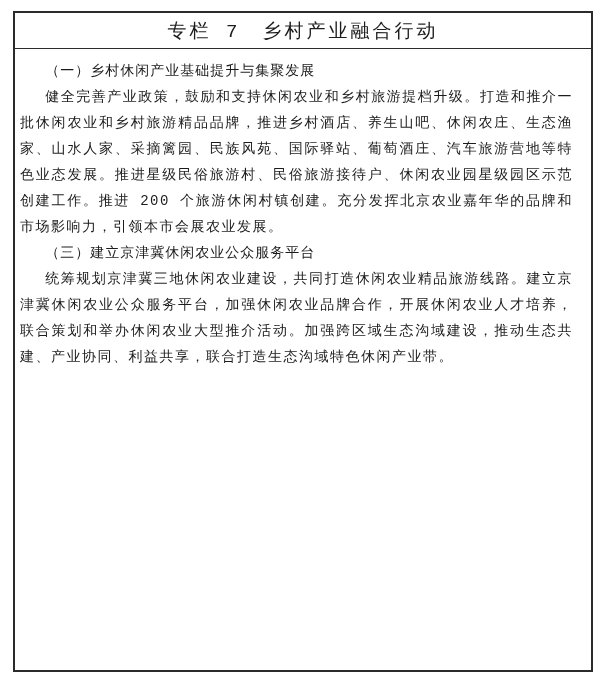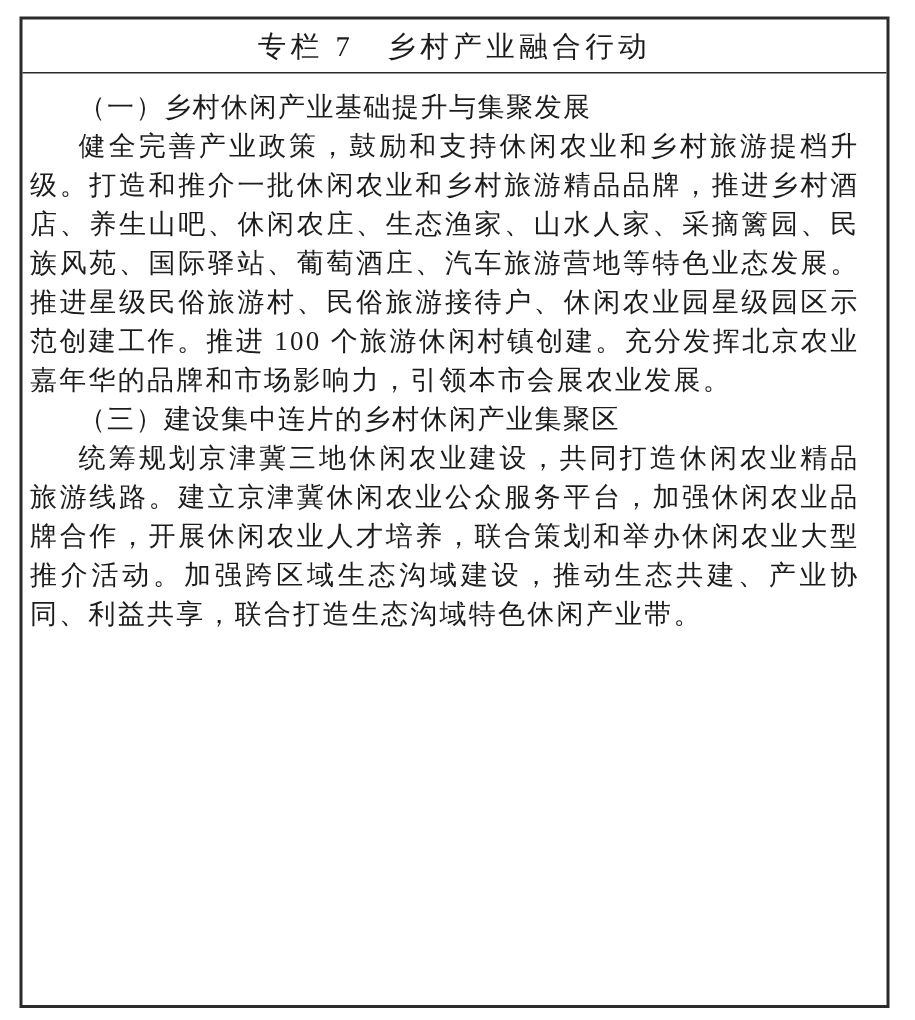--- a/index.html
+++ b/index.html
@@ -5,21 +5,21 @@
   html, body {
     margin: 0;
     padding: 0;
     background: #ffffff;
   }
   .page {
     position: relative;
     width: 610px;
     height: 680px;
     background: #ffffff;
-    font-family: Liberation Serif, serif;
+    font-family: Liberation Mono, monospace;
     color: #1c1c1c;
     overflow: hidden;
   }
   .panel {
     position: absolute;
     left: 13px;
     top: 11px;
     width: 580px;
     height: 661px;
     box-sizing: border-box;
@@ -33,21 +33,21 @@
     display: flex;
     align-items: center;
     justify-content: center;
     font-size: 19px;
     font-weight: 500;
     letter-spacing: 3px;
     white-space: pre;
   }
   .panel-body {
     padding: 9px 18px 0 5px;
-    font-size: 18px;
+    font-size: 14px;
     line-height: 26px;
     text-align: justify;
     text-justify: inter-ideograph;
     letter-spacing: 1.5px;
   }
   .panel-body p {
     margin: 0;
     text-indent: 1.8em;
   }
   .panel-body p.section-heading {
@@ -55,18 +55,18 @@
   }
 </style>
 </head>
 <body>
 
 <div class="page">
   <div class="panel">
     <div class="panel-title">专栏 7　乡村产业融合行动</div>
     <div class="panel-body">
       <p class="section-heading">（一）乡村休闲产业基础提升与集聚发展</p>
-      <p class="section-paragraph">健全完善产业政策，鼓励和支持休闲农业和乡村旅游提档升级。打造和推介一批休闲农业和乡村旅游精品品牌，推进乡村酒店、养生山吧、休闲农庄、生态渔家、山水人家、采摘篱园、民族风苑、国际驿站、葡萄酒庄、汽车旅游营地等特色业态发展。推进星级民俗旅游村、民俗旅游接待户、休闲农业园星级园区示范创建工作。推进 100 个旅游休闲村镇创建。充分发挥北京农业嘉年华的品牌和市场影响力，引领本市会展农业发展。</p>
-      <p class="section-heading">（三）建设集中连片的乡村休闲产业集聚区</p>
+      <p class="section-paragraph">健全完善产业政策，鼓励和支持休闲农业和乡村旅游提档升级。打造和推介一批休闲农业和乡村旅游精品品牌，推进乡村酒店、养生山吧、休闲农庄、生态渔家、山水人家、采摘篱园、民族风苑、国际驿站、葡萄酒庄、汽车旅游营地等特色业态发展。推进星级民俗旅游村、民俗旅游接待户、休闲农业园星级园区示范创建工作。推进 200 个旅游休闲村镇创建。充分发挥北京农业嘉年华的品牌和市场影响力，引领本市会展农业发展。</p>
+      <p class="section-heading">（三）建立京津冀休闲农业公众服务平台</p>
       <p class="section-paragraph">统筹规划京津冀三地休闲农业建设，共同打造休闲农业精品旅游线路。建立京津冀休闲农业公众服务平台，加强休闲农业品牌合作，开展休闲农业人才培养，联合策划和举办休闲农业大型推介活动。加强跨区域生态沟域建设，推动生态共建、产业协同、利益共享，联合打造生态沟域特色休闲产业带。</p>
     </div>
   </div>
 </div>
 
 </body></html>

